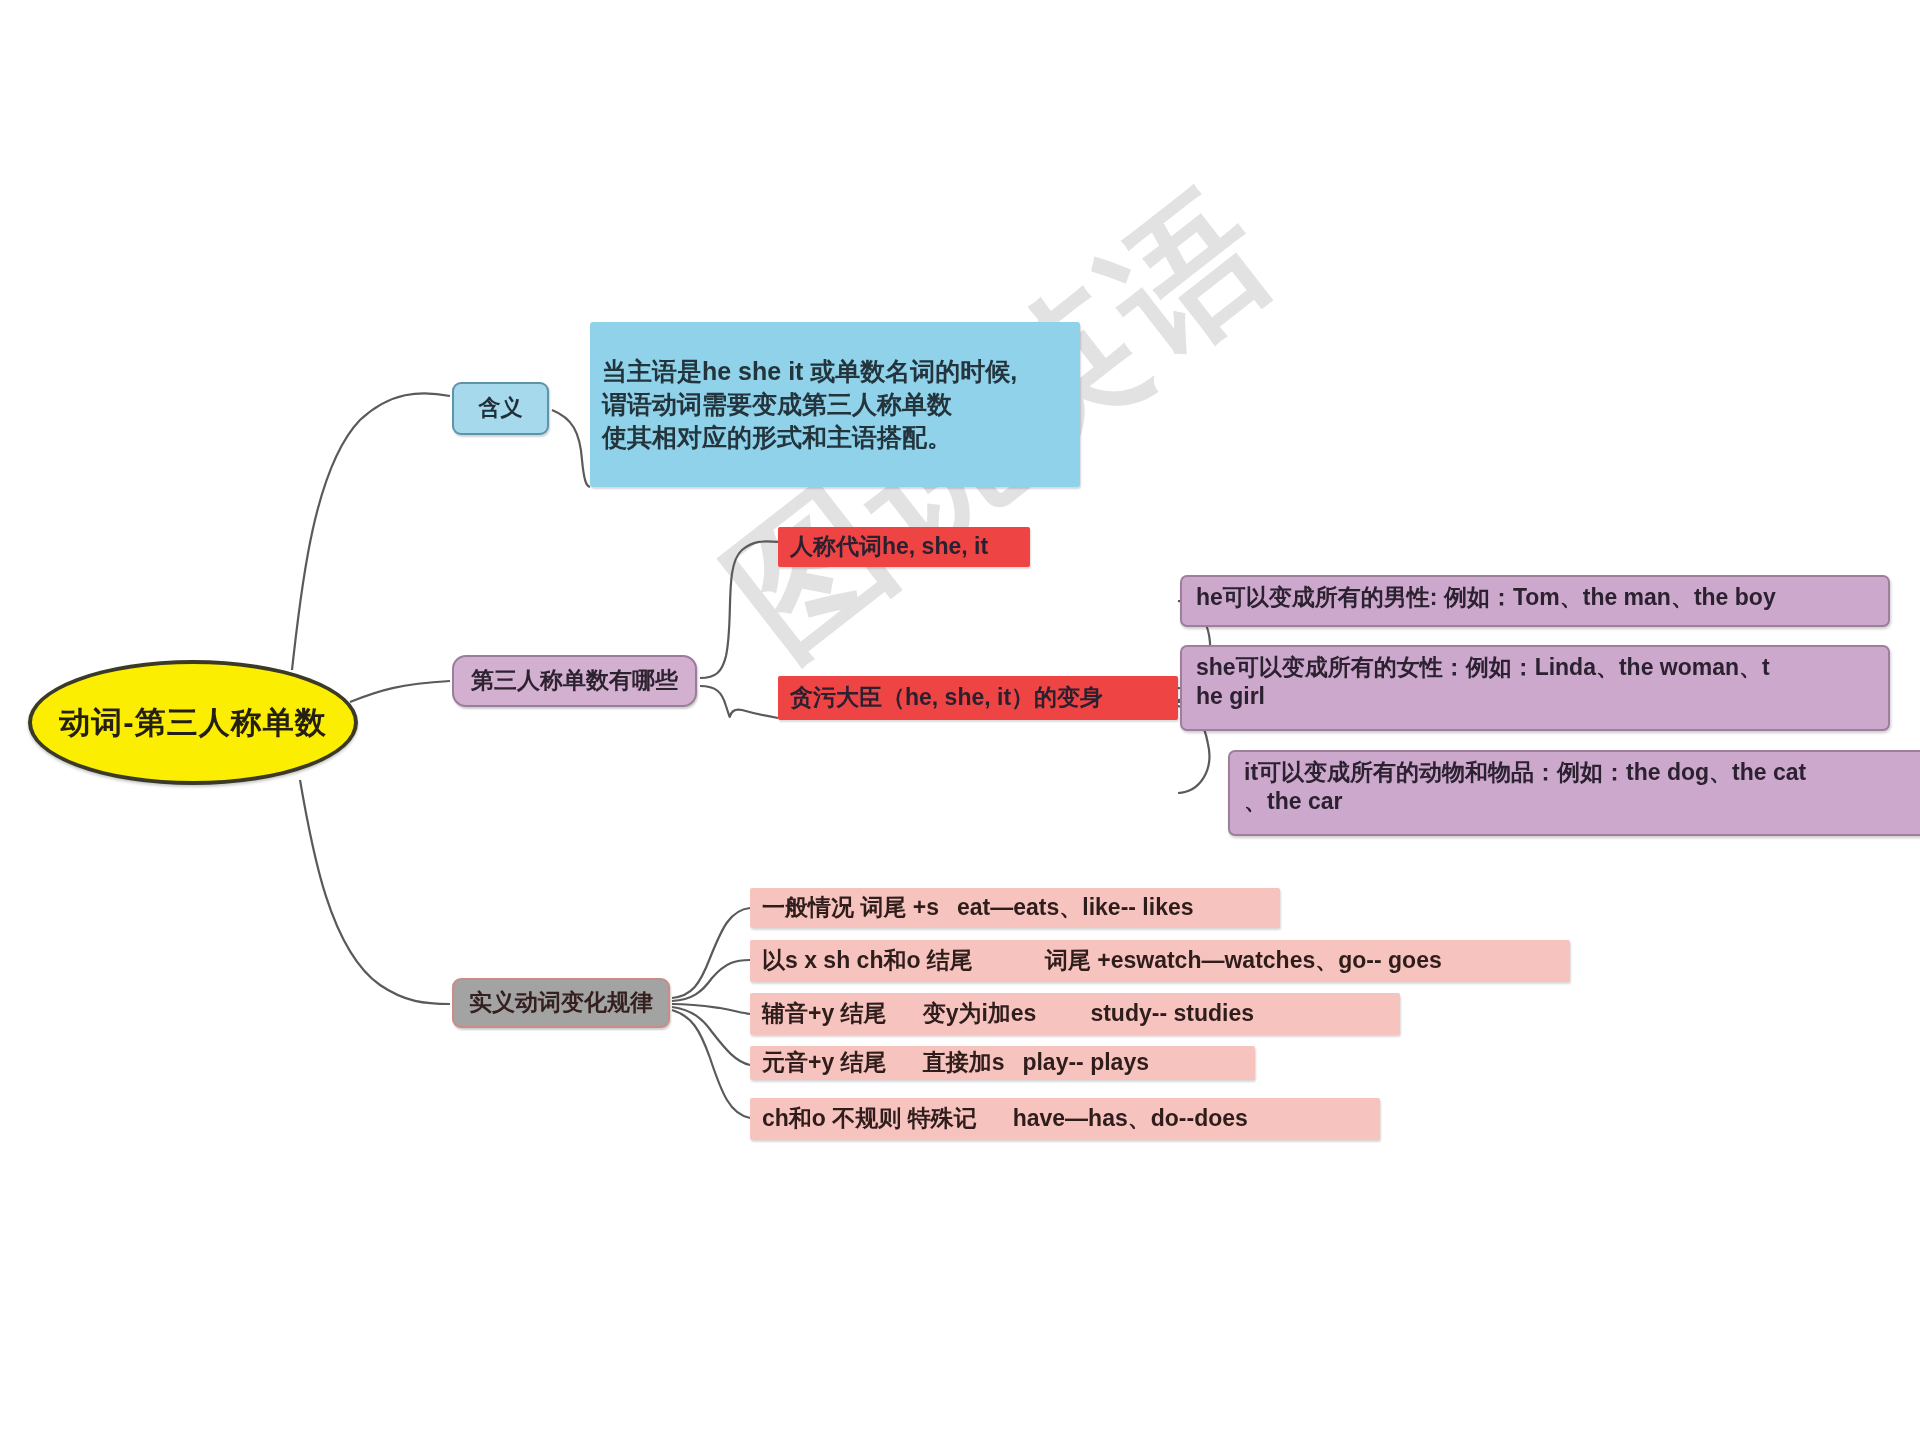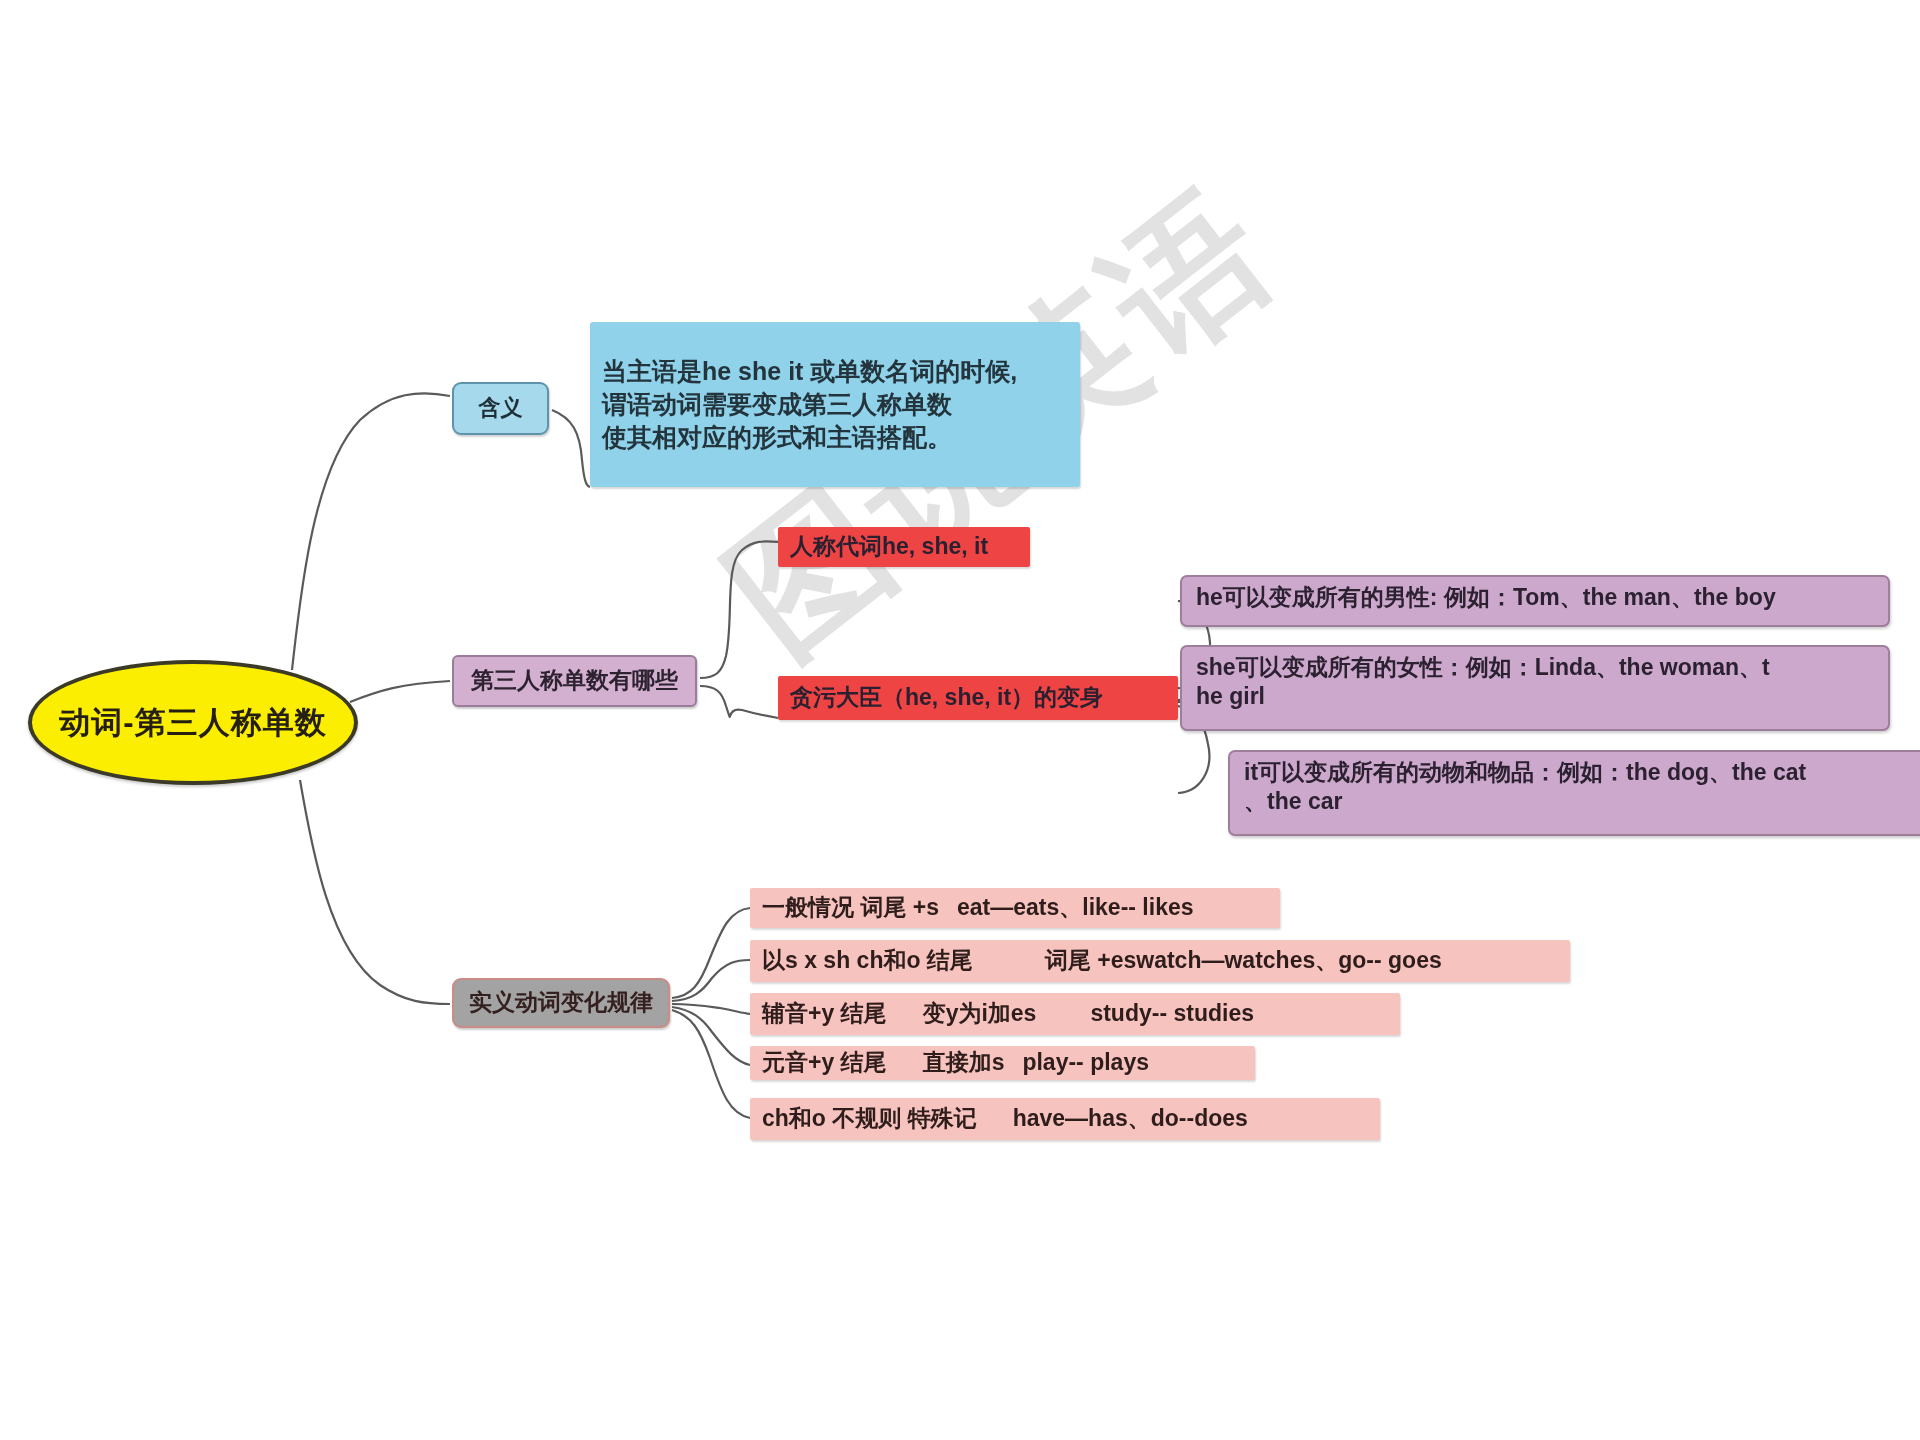--- a/index.html
+++ b/index.html
@@ -58,21 +58,21 @@
     align-items:flex-start;font-size:25px;color:#23343c;
     line-height:1.32;
     flex-direction:column;justify-content:center;
     box-shadow:1px 2px 2px rgba(0,0,0,.16);
   }
   .blue-block .ln{white-space:nowrap;}
 
   
   .purple-label{
     left:452px;top:655px;width:245px;height:52px;
-    background:#d3afd0;border:2px solid #9a7d9a;border-radius:6px;
+    background:#d3afd0;border:2px solid #9a7d9a;border-radius:14px;
     justify-content:center;font-size:23px;color:#2d2330;
     box-shadow:1px 2px 2px rgba(0,0,0,.2);
   }
   
   .purple-flat{
     background:#ef4444;border:0;border-radius:2px;
     padding:3px 10px 4px 12px;font-size:23px;color:#2a2030;
     box-shadow:1px 2px 2px rgba(0,0,0,.14);
   }
   .p-sub1{left:778px;top:527px;width:252px;height:40px;}

